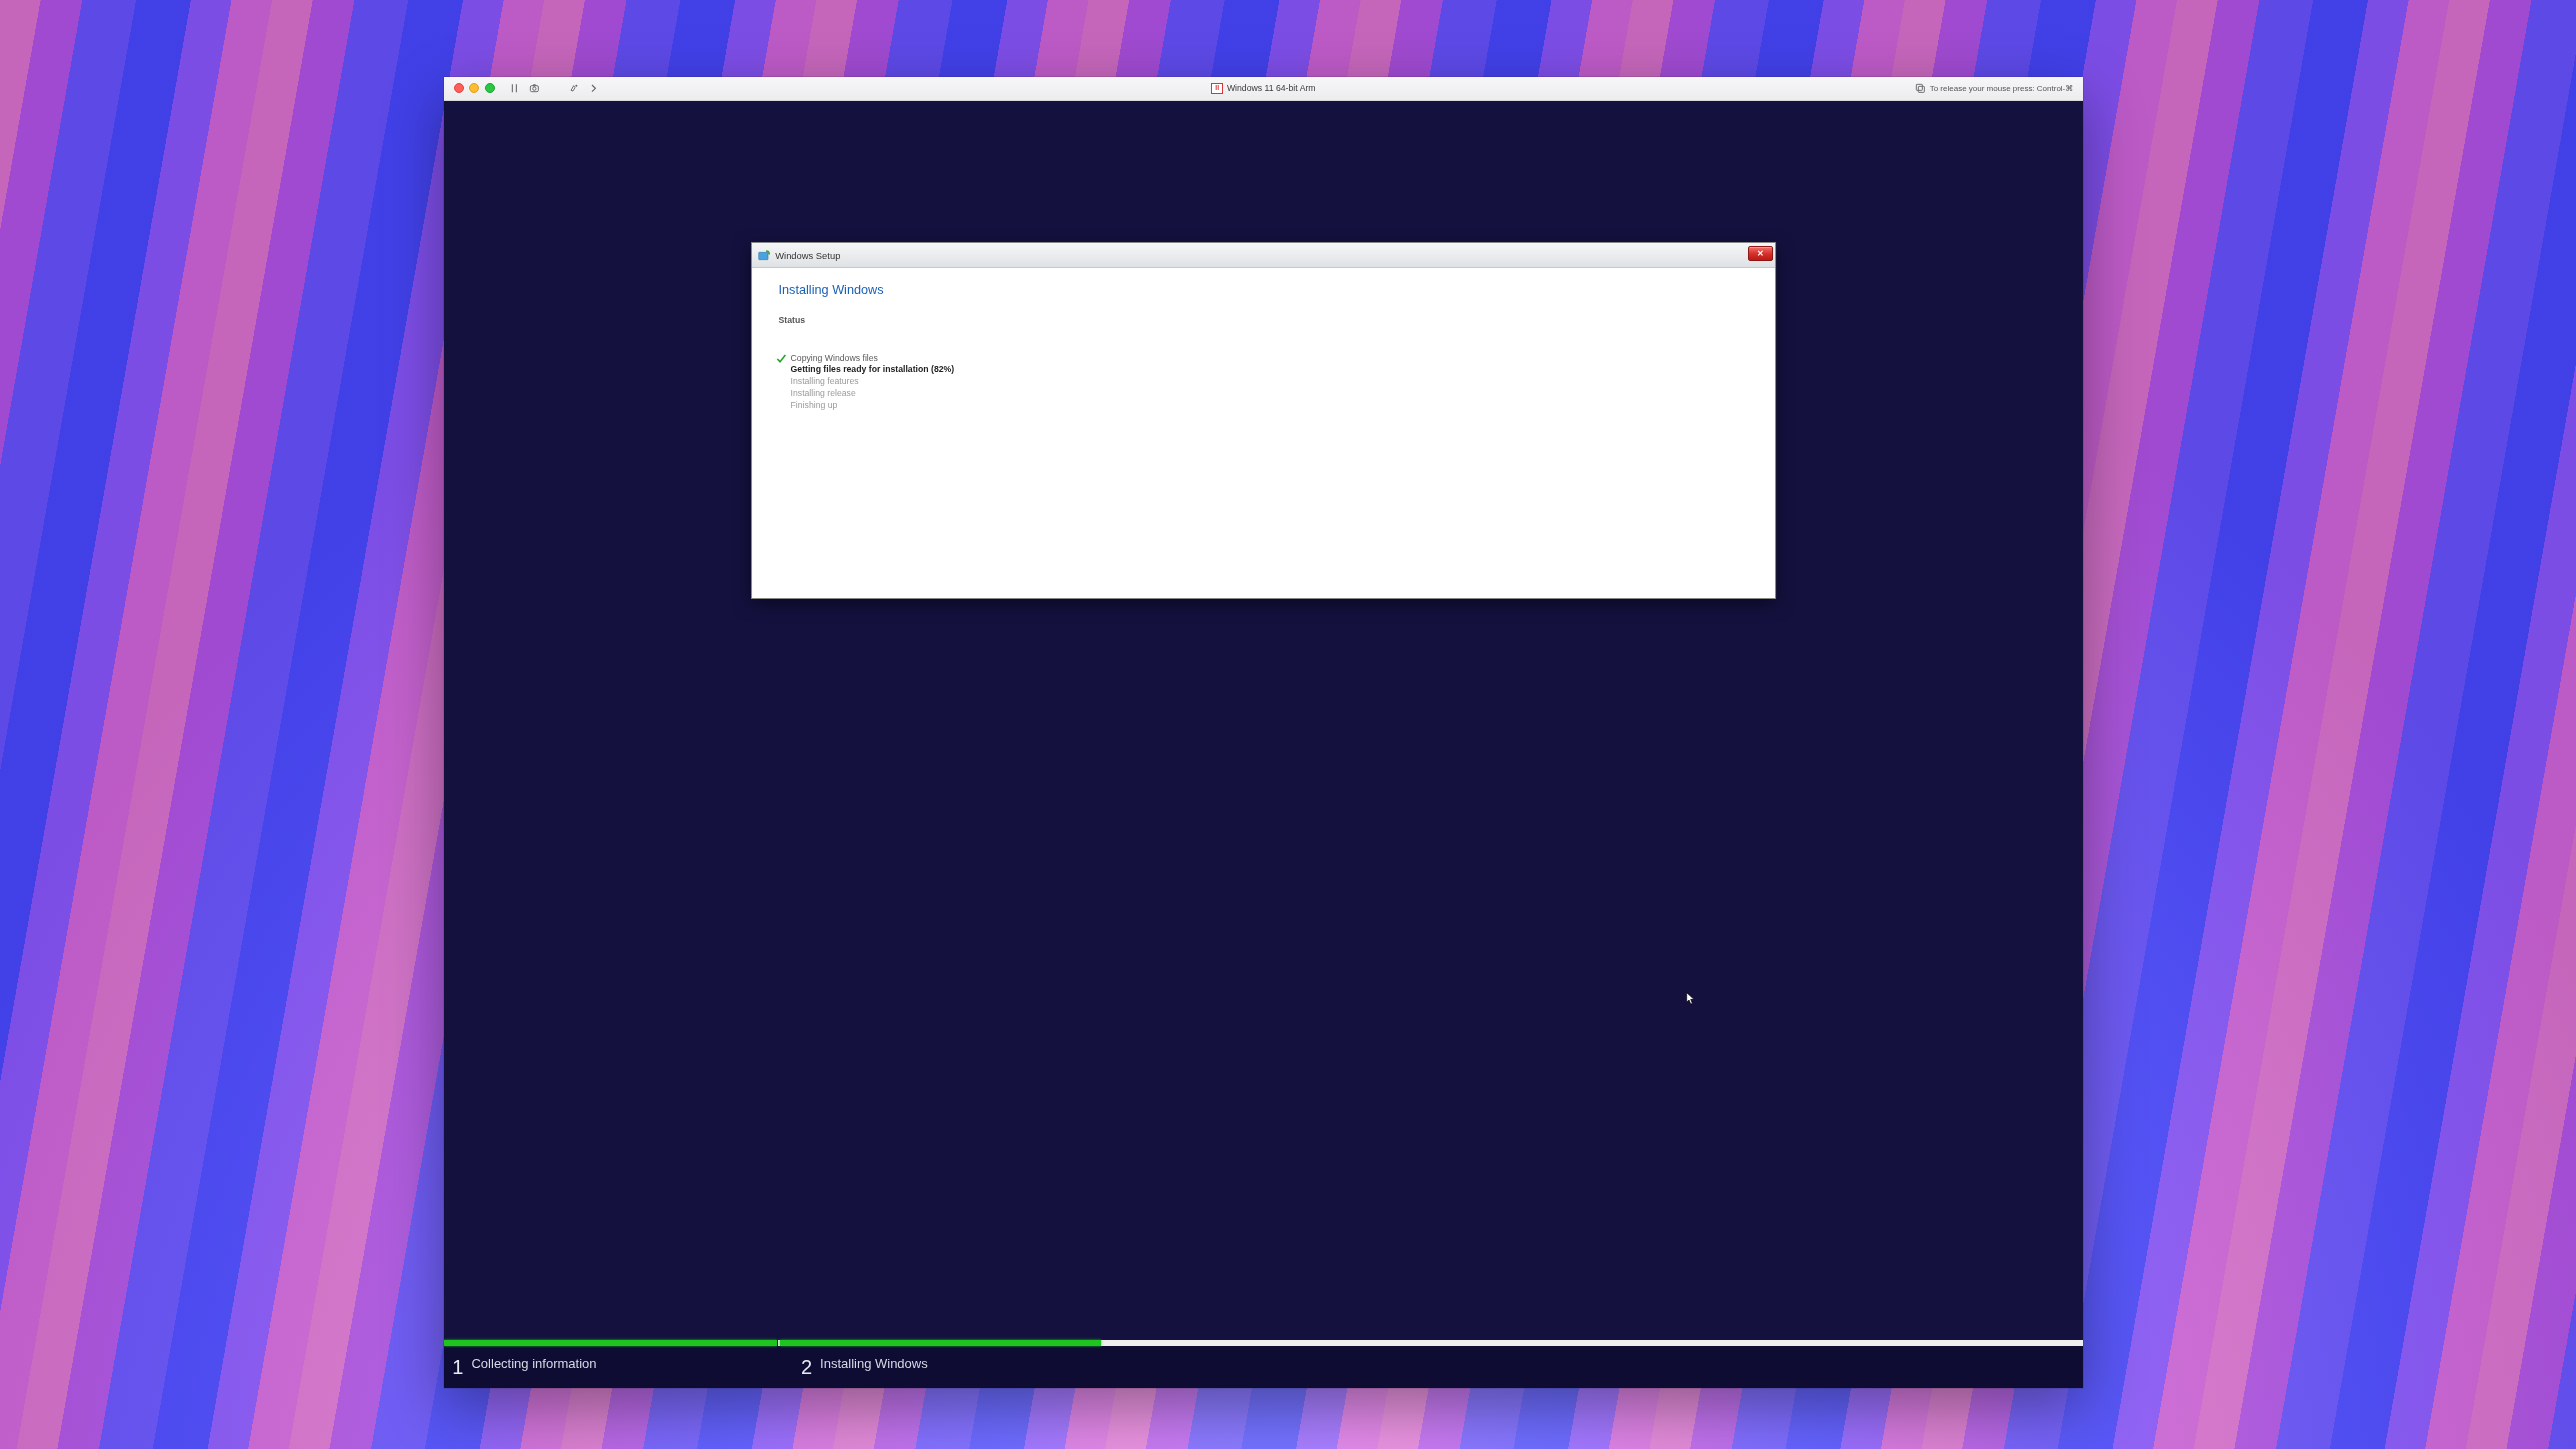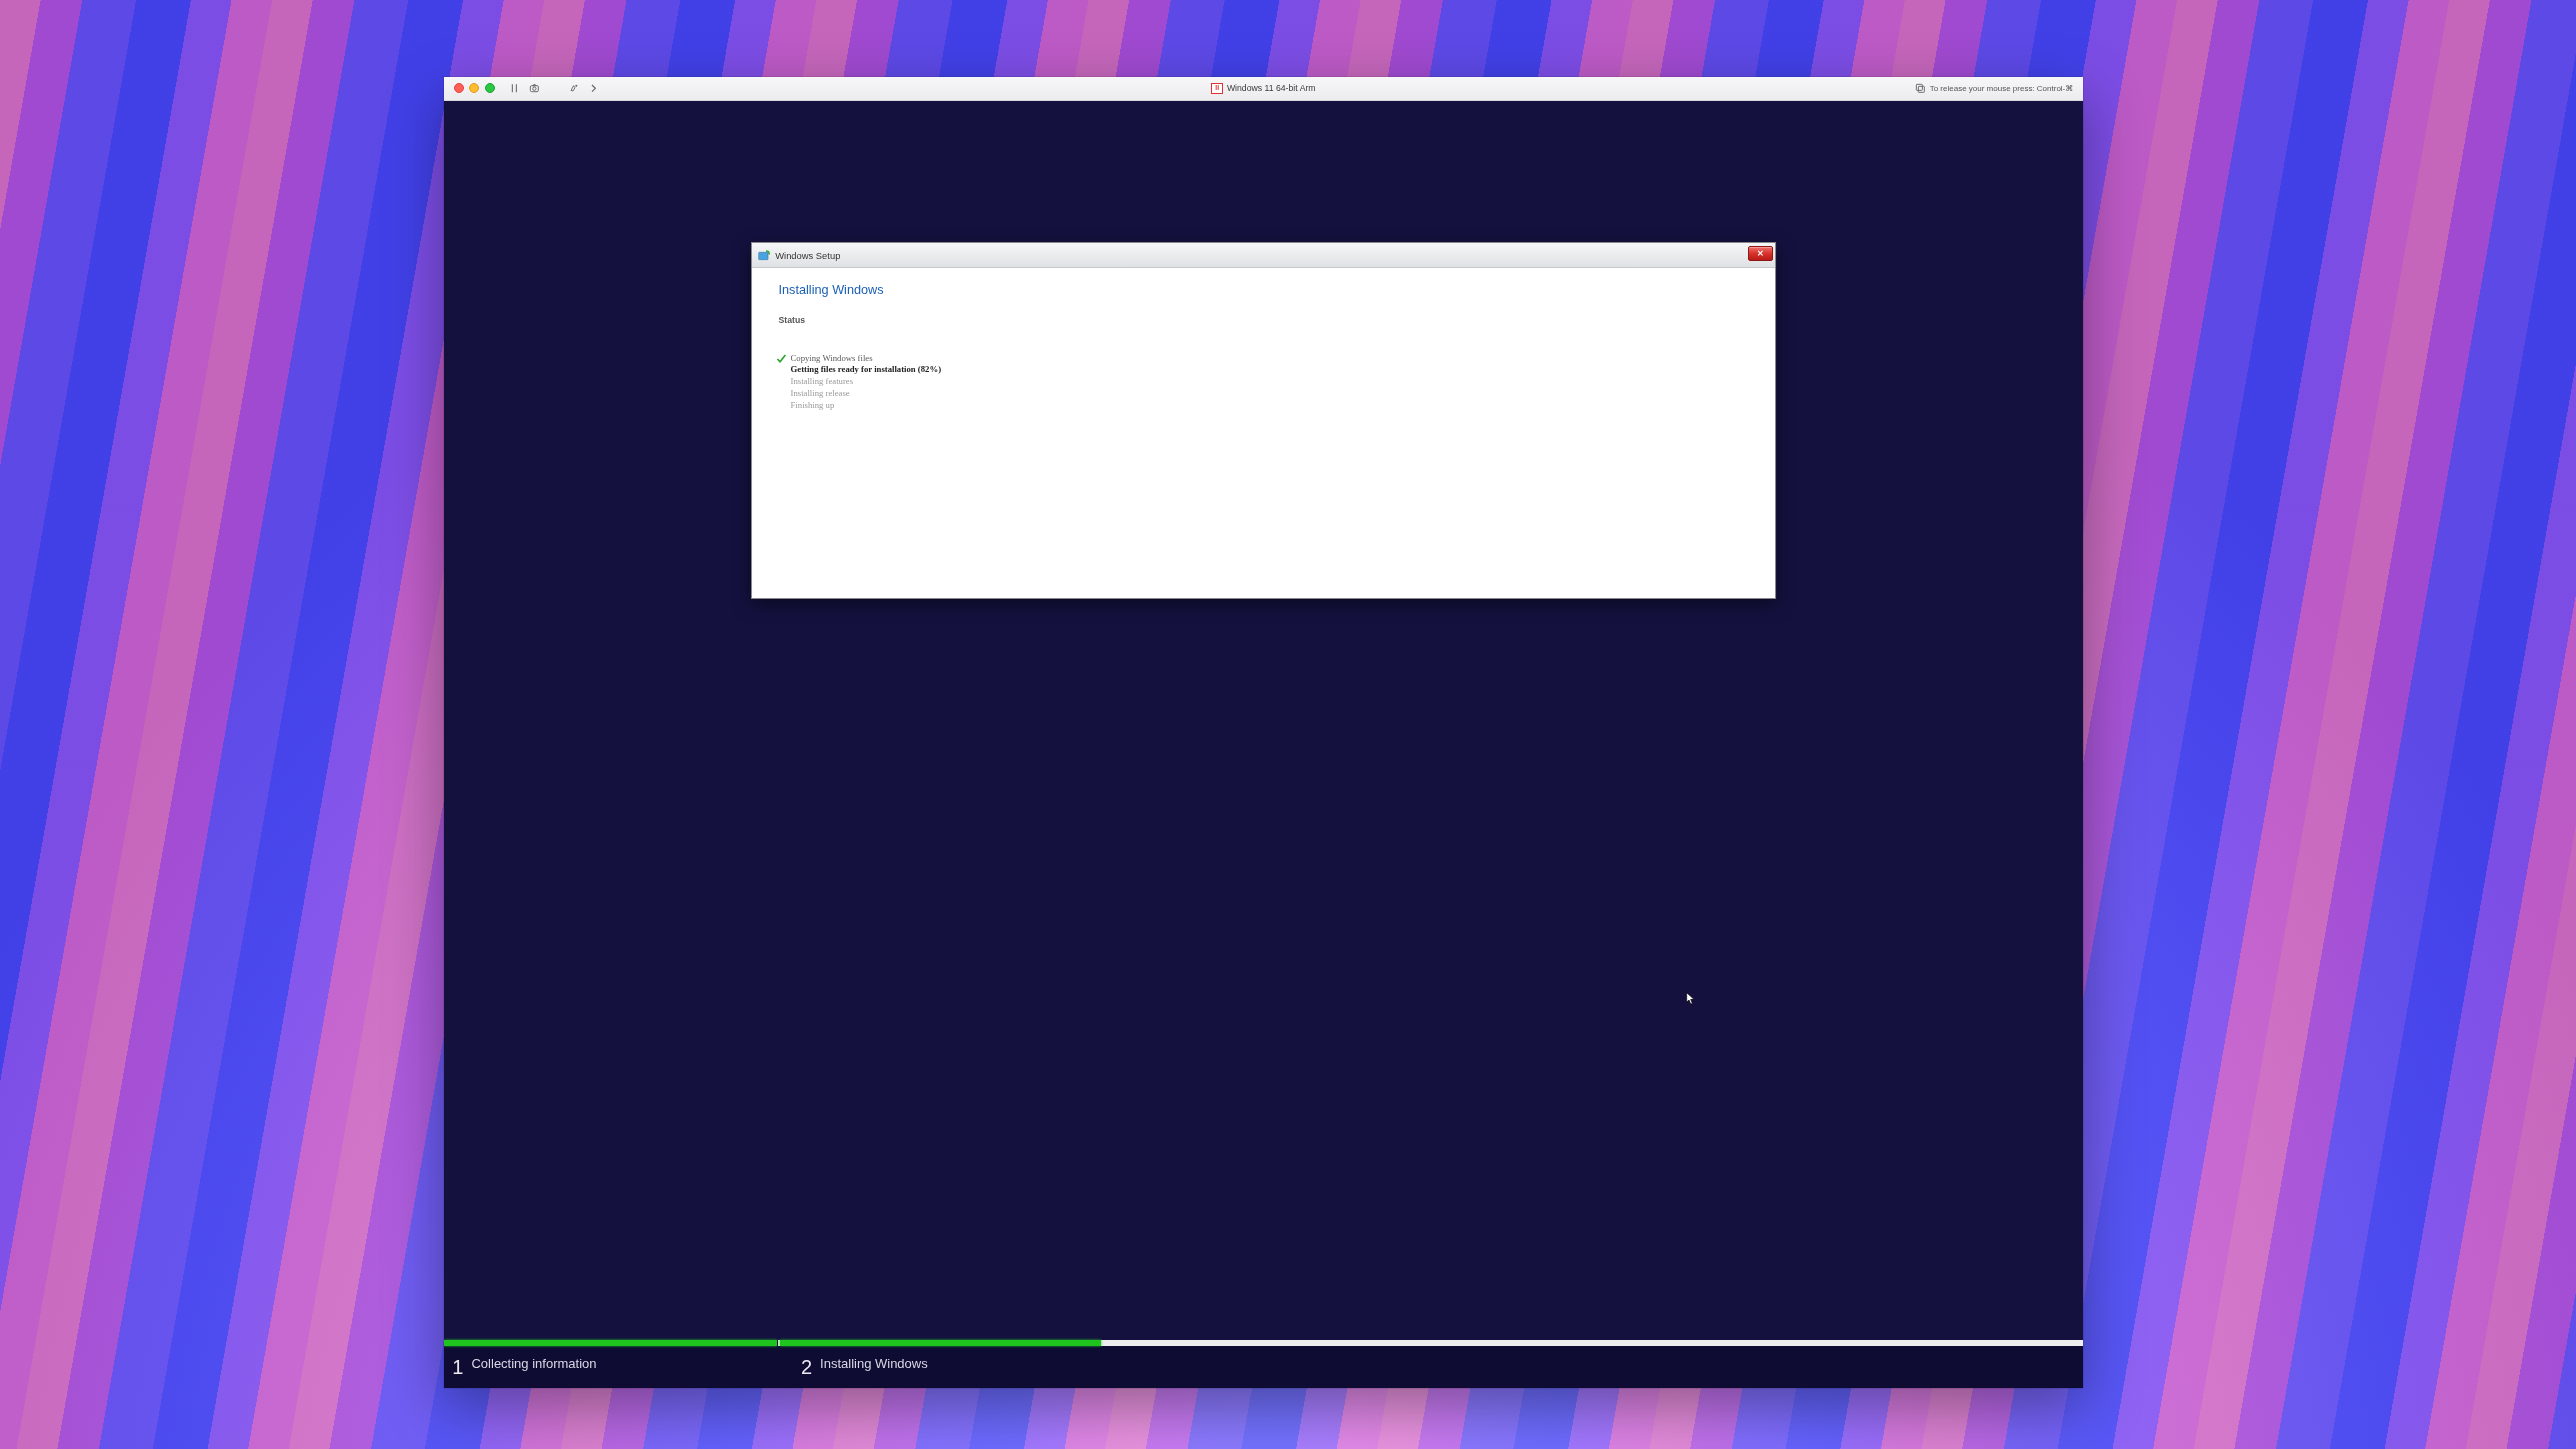--- a/index.html
+++ b/index.html
@@ -150,21 +150,21 @@
     color:#1a5fb4;
     font-size:12.7px;
     font-weight:400;
     margin:0 0 17.4px 0;
   }
   .status-label{
     font-weight:600;
     color:#555;
     margin-bottom:28px;
   }
-  .steps{list-style:none;padding:0;margin:0 0 0 -2.7px;font-family:Liberation Serif, serif;}
+  .steps{list-style:none;padding:0;margin:0 0 0 -2.7px;}
   .steps li{
     display:flex;align-items:center;gap:4px;
     line-height:1.35;
     color:#9a9a9a;
   }
   .steps li.done{color:#5a5a5a;}
   .steps li.active{color:#222;font-weight:700;}
   .check-ico{
     width:10.7px;height:10.7px;color:#2da52d;flex:0 0 10.7px;
     visibility:hidden;

